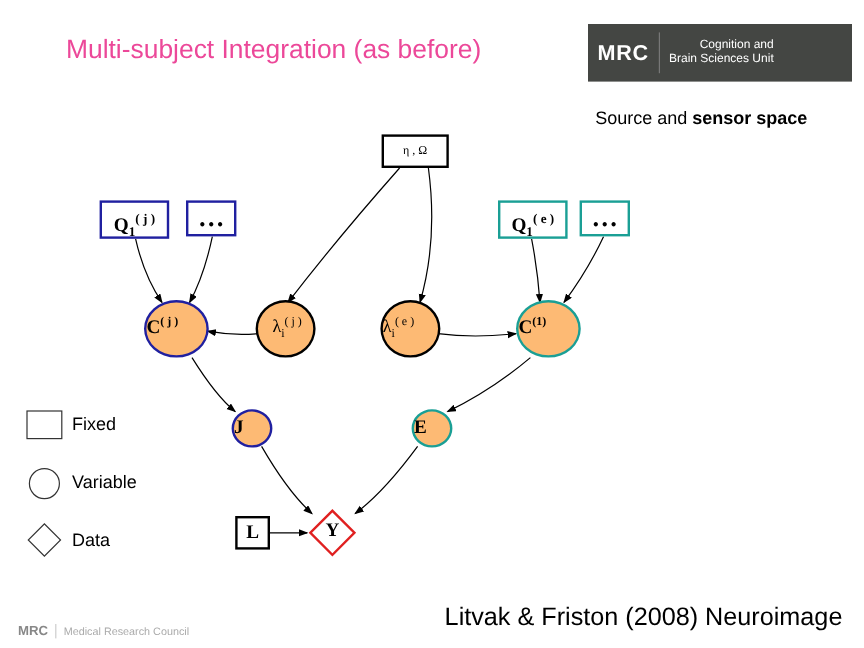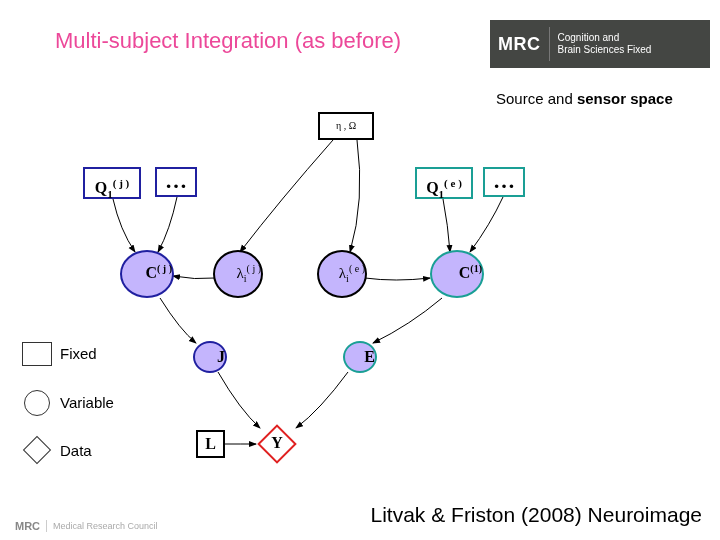--- a/index.html
+++ b/index.html
@@ -39,20 +39,21 @@
   }
   .logo-divider {
     width: 1px;
     height: 34px;
     background: #777;
     margin-right: 8px;
   }
   .logo-sub {
     font-size: 10px;
     line-height: 12px;
+    text-align: right;
   }
   .subtitle {
     position: absolute;
     top: 90px;
     left: 496px;
     font-size: 15px;
     color: #000;
   }
   .subtitle b { font-weight: bold; }
   .node-rect {
@@ -61,22 +62,22 @@
     background: #fff;
     text-align: center;
     font-family: "Times New Roman", serif;
     font-size: 16px;
     font-weight: bold;
   }
   .node-circle {
     position: absolute;
     border: 2px solid;
     border-radius: 50%;
-    background: #c4b5fd;
-    text-align: right;
+    background: #fdba74;
+    text-align: left;
     font-family: "Times New Roman", serif;
   }
   .legend-shape {
     position: absolute;
   }
   .legend-label {
     position: absolute;
     font-size: 15px;
   }
   .citation {
@@ -107,21 +108,21 @@
 </head>
 <body>
 
 <div class="title">Multi-subject Integration (as before)</div>
 
 <div class="logo-box">
   <span class="logo-mrc">MRC</span>
   <span class="logo-divider"></span>
   <span class="logo-sub">
     <span>Cognition and</span><br>
-    <span>Brain Sciences Fixed</span>
+    <span>Brain Sciences Unit</span>
   </span>
 </div>
 
 <div class="subtitle">
   <span>Source and </span><b>sensor</b><span> </span><b>space</b>
 </div>
 
 <svg class="edges">
   <defs>
     <marker id="arrow" markerWidth="8" markerHeight="8" refX="7" refY="3" orient="auto">

